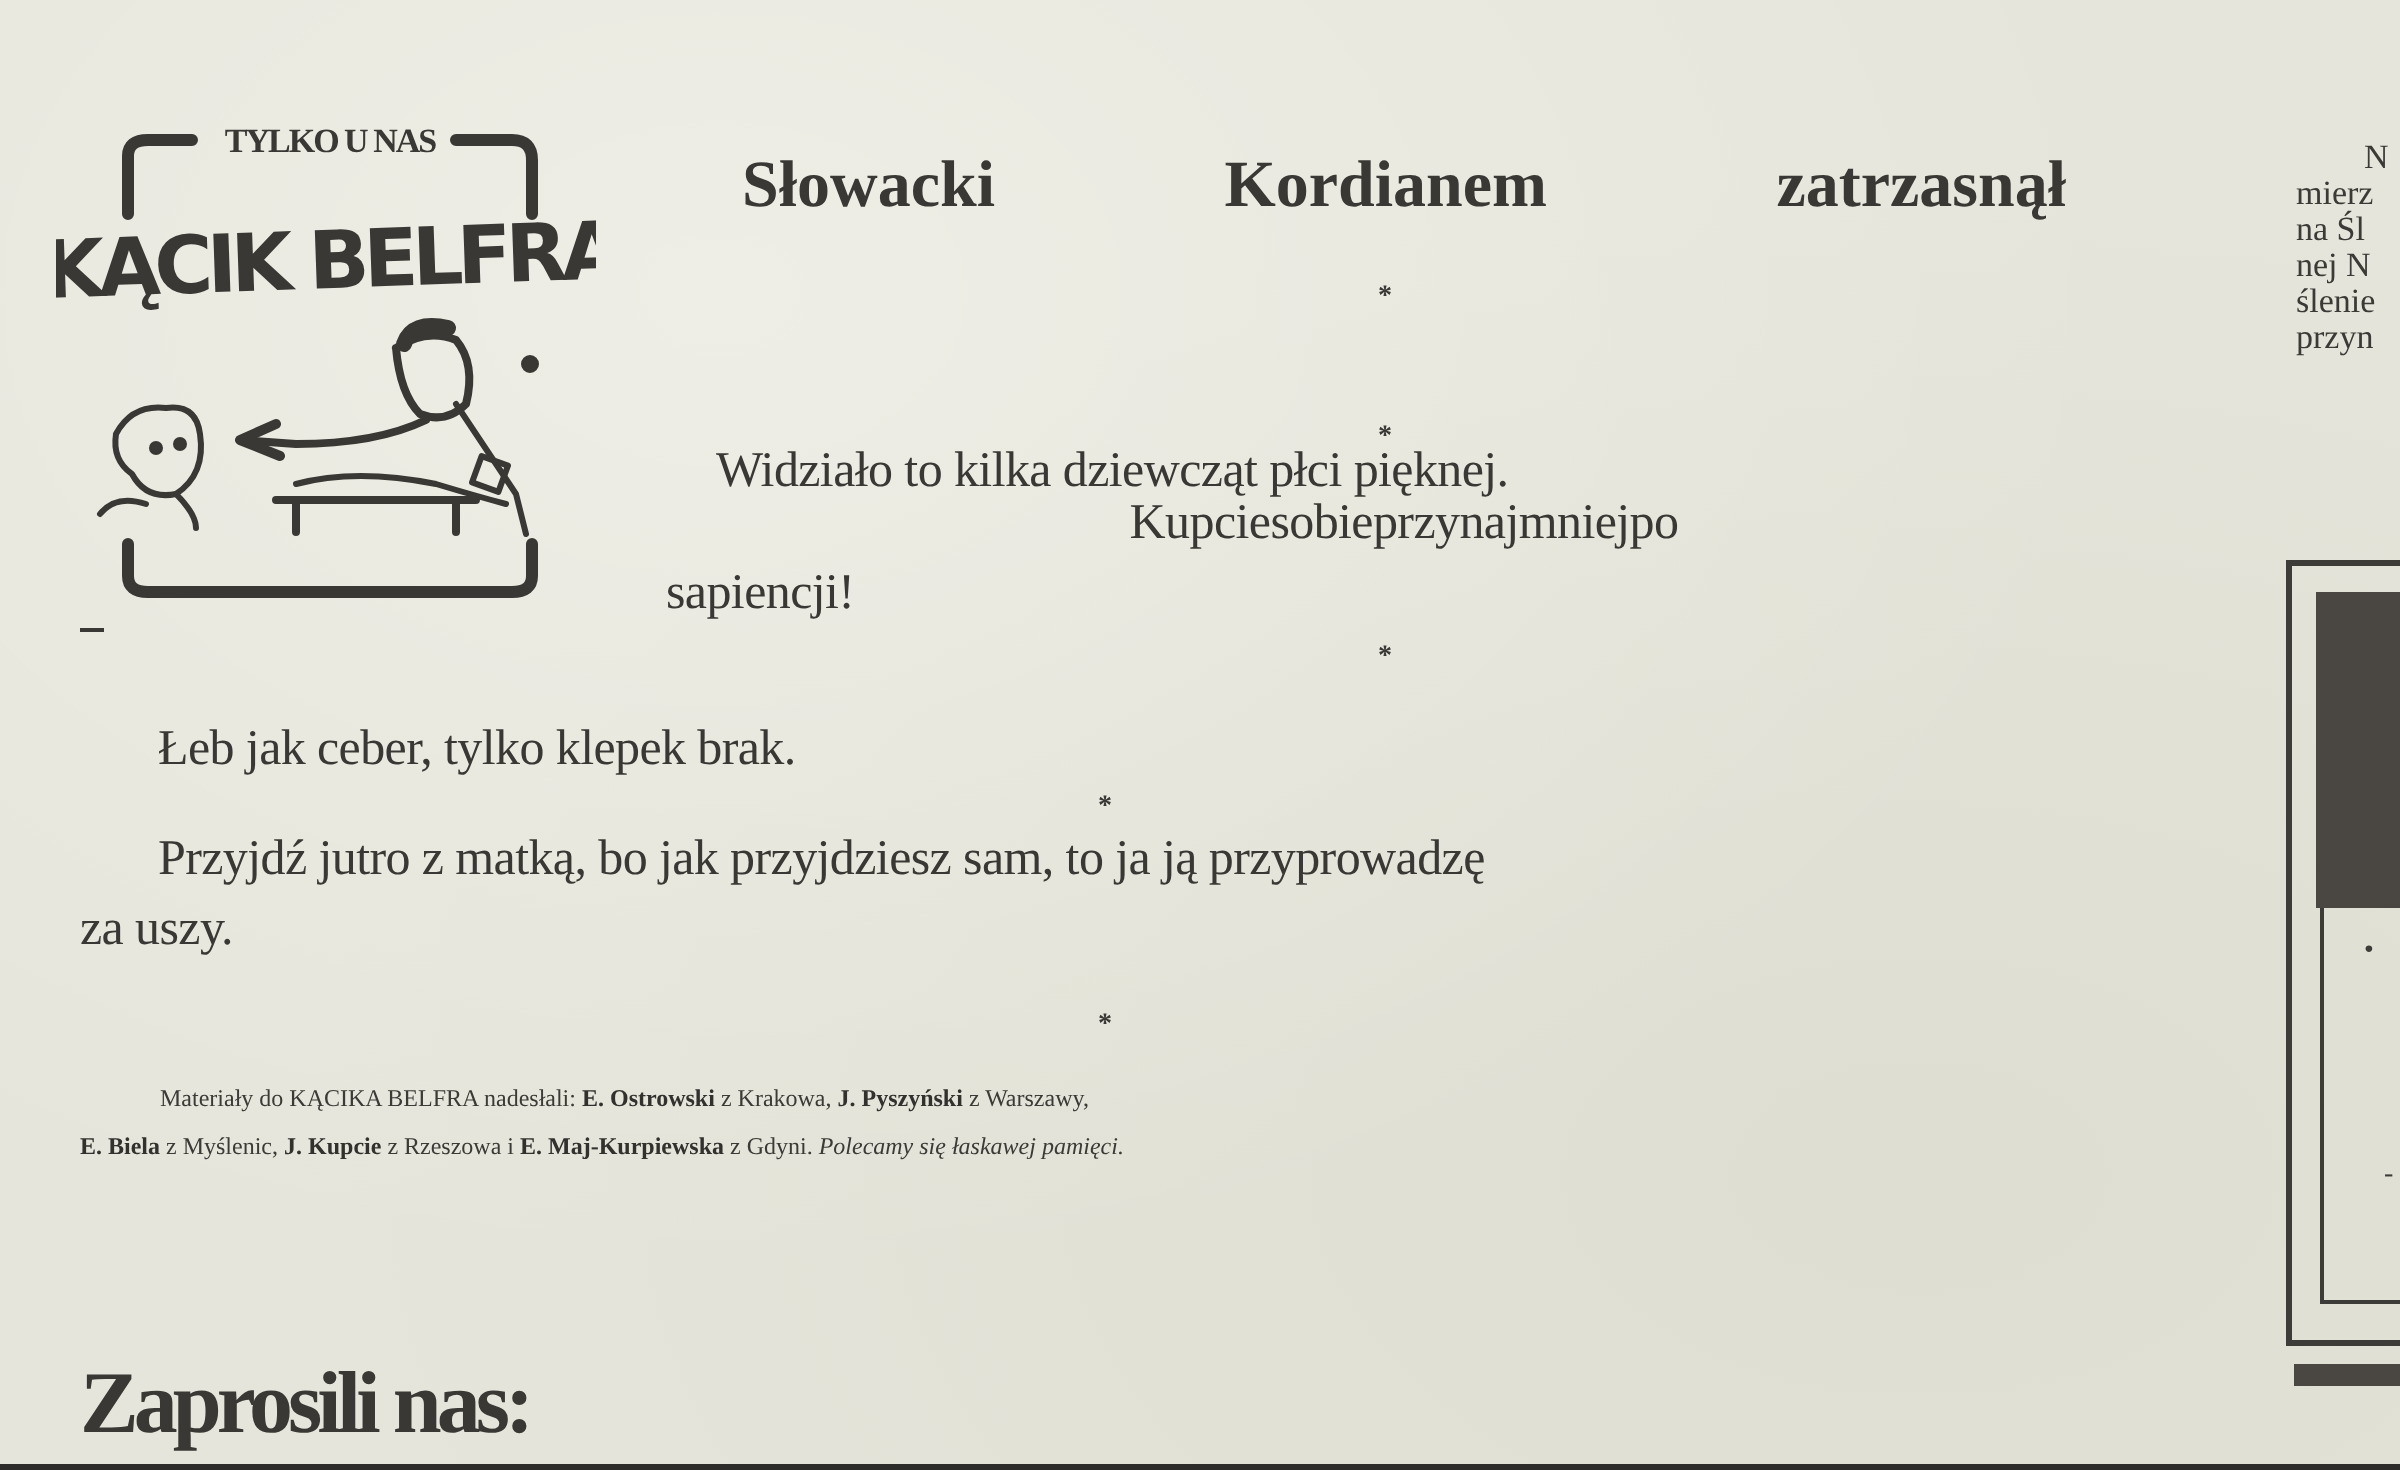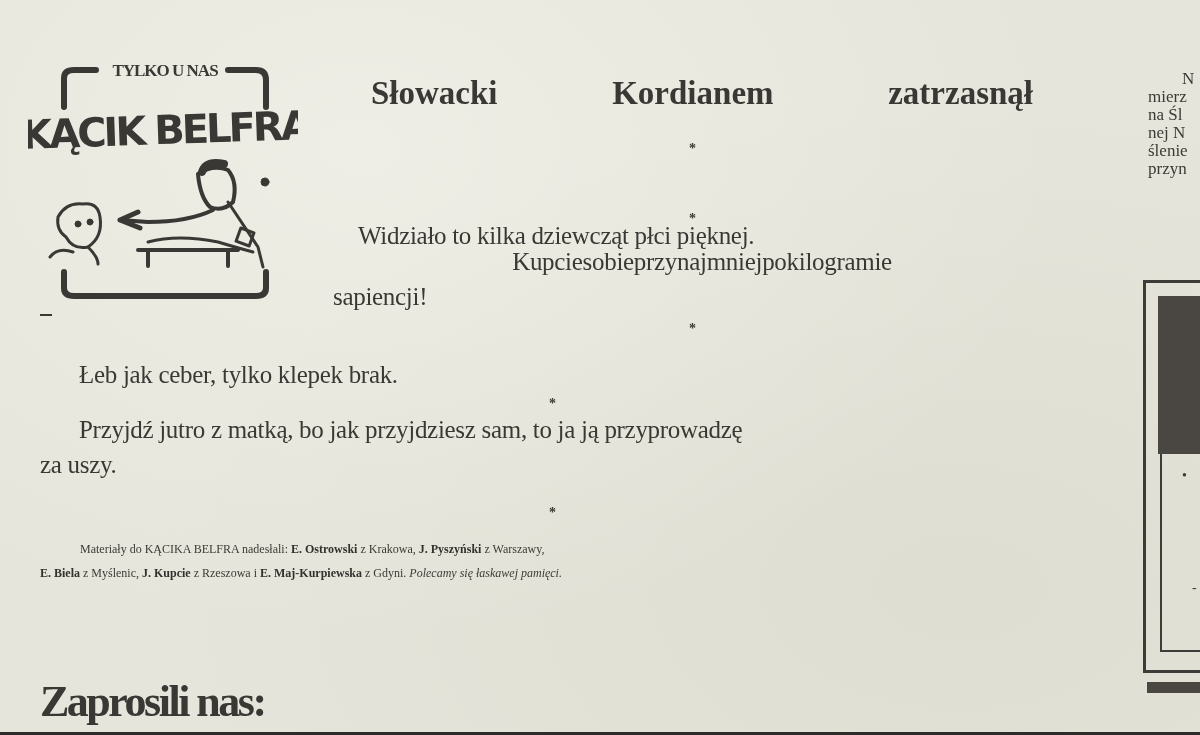--- a/index.html
+++ b/index.html
@@ -111,21 +111,20 @@
   <div class="quote" style="left:358px; top:178px;margin-top:40px;">Widziało to kilka dziewcząt płci pięknej.</div>
 
   <span class="star" style="left:689px; top:212px;">*</span>
 
   <div class="quote" style="left:333px; top:244px; width:700px;">
     <div class="q-justify" style="padding-left:38px;">
       <span>Kupcie</span>
       <span>sobie</span>
       <span>przynajmniej</span>
       <span>po</span>
-      <span>kilogramie</span>
     </div>
     <div>sapiencji!</div>
   </div>
 
   <span class="star" style="left:689px; top:322px;">*</span>
 
   <div class="quote" style="left:79px; top:357px;">Łeb jak ceber, tylko klepek brak.</div>
 
   <span class="star" style="left:549px; top:397px;">*</span>
 

